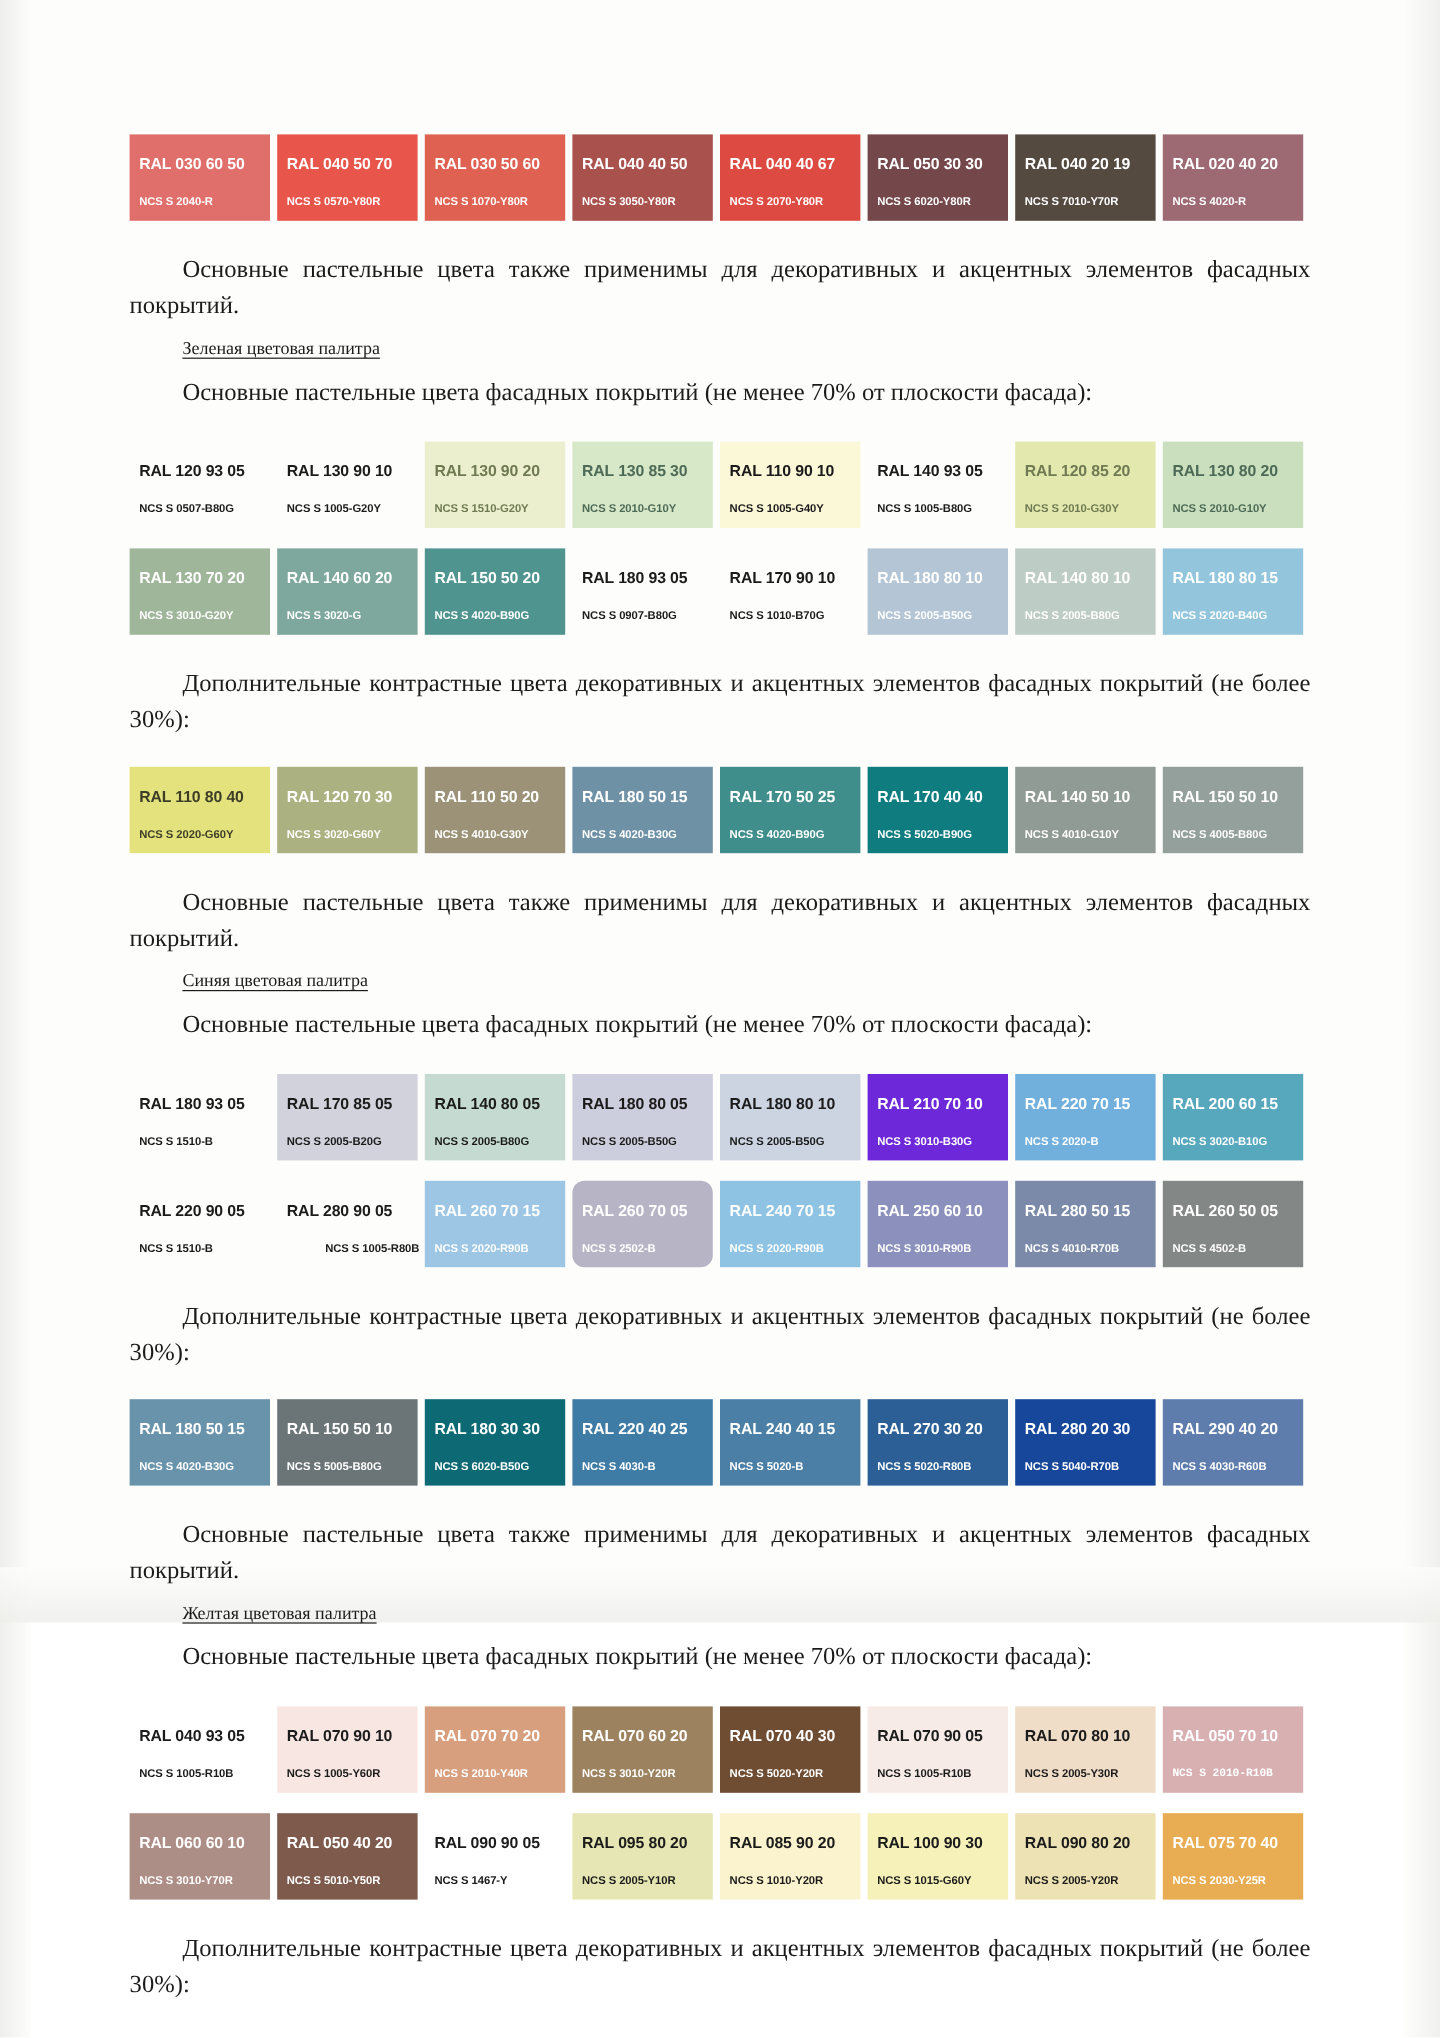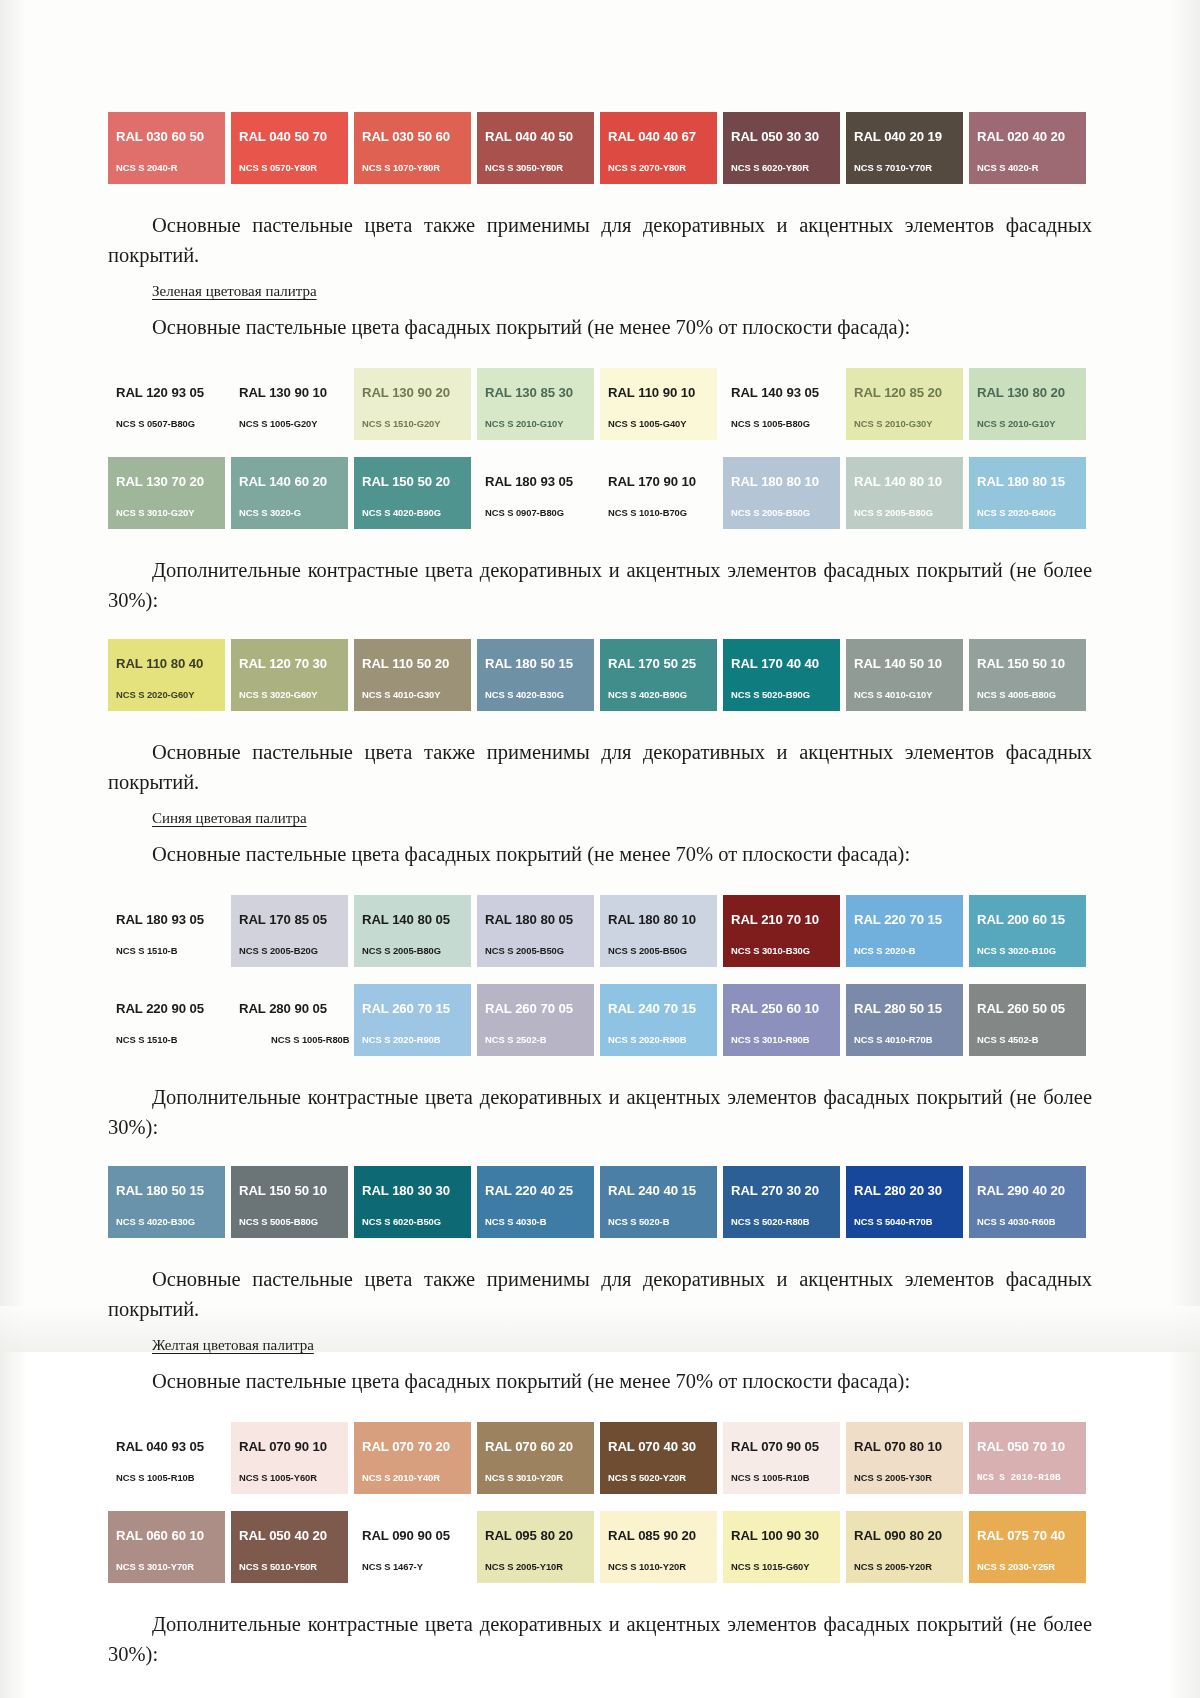--- a/index.html
+++ b/index.html
@@ -282,21 +282,21 @@
           <span class="ncs" style="color: rgb(27, 27, 27);">NCS S 2005-B80G</span>
         </div>
         <div class="swatch" style="background: rgb(205, 206, 221);">
           <span class="ral" style="color: rgb(27, 27, 27);">RAL 180 80 05</span>
           <span class="ncs" style="color: rgb(27, 27, 27);">NCS S 2005-B50G</span>
         </div>
         <div class="swatch" style="background: rgb(204, 212, 226);">
           <span class="ral" style="color: rgb(27, 27, 27);">RAL 180 80 10</span>
           <span class="ncs" style="color: rgb(27, 27, 27);">NCS S 2005-B50G</span>
         </div>
-        <div class="swatch" style="background: #7f1d1d;">
+        <div class="swatch" style="background: #6d28d9;">
           <span class="ral" style="color: rgb(255, 255, 255);">RAL 210 70 10</span>
           <span class="ncs" style="color: rgb(255, 255, 255);">NCS S 3010-B30G</span>
         </div>
         <div class="swatch" style="background: rgb(113, 176, 221);">
           <span class="ral" style="color: rgb(255, 255, 255);">RAL 220 70 15</span>
           <span class="ncs" style="color: rgb(255, 255, 255);">NCS S 2020-B</span>
         </div>
         <div class="swatch" style="background: rgb(88, 168, 189);">
           <span class="ral" style="color: rgb(255, 255, 255);">RAL 200 60 15</span>
           <span class="ncs" style="color: rgb(255, 255, 255);">NCS S 3020-B10G</span>
@@ -309,21 +309,21 @@
           <span class="ncs" style="color: rgb(27, 27, 27);">NCS S 1510-B</span>
         </div>
         <div class="swatch nofill" style="background: rgb(255, 255, 255);">
           <span class="ral" style="color: rgb(27, 27, 27);">RAL 280 90 05</span>
           <span class="ncs" style="color: rgb(27, 27, 27); padding-left: 32px;">NCS S 1005-R80B</span>
         </div>
         <div class="swatch" style="background: rgb(157, 197, 228);">
           <span class="ral" style="color: rgb(255, 255, 255);">RAL 260 70 15</span>
           <span class="ncs" style="color: rgb(255, 255, 255);">NCS S 2020-R90B</span>
         </div>
-        <div class="swatch" style="background: rgb(183, 181, 197);">
+        <div class="swatch" style="background: rgb(183, 181, 197); border-radius: 10px;">
           <span class="ral" style="color: rgb(255, 255, 255);">RAL 260 70 05</span>
           <span class="ncs" style="color: rgb(255, 255, 255);">NCS S 2502-B</span>
         </div>
         <div class="swatch" style="background: rgb(143, 195, 227);">
           <span class="ral" style="color: rgb(255, 255, 255);">RAL 240 70 15</span>
           <span class="ncs" style="color: rgb(255, 255, 255);">NCS S 2020-R90B</span>
         </div>
         <div class="swatch" style="background: rgb(139, 145, 188);">
           <span class="ral" style="color: rgb(255, 255, 255);">RAL 250 60 10</span>
           <span class="ncs" style="color: rgb(255, 255, 255);">NCS S 3010-R90B</span>

